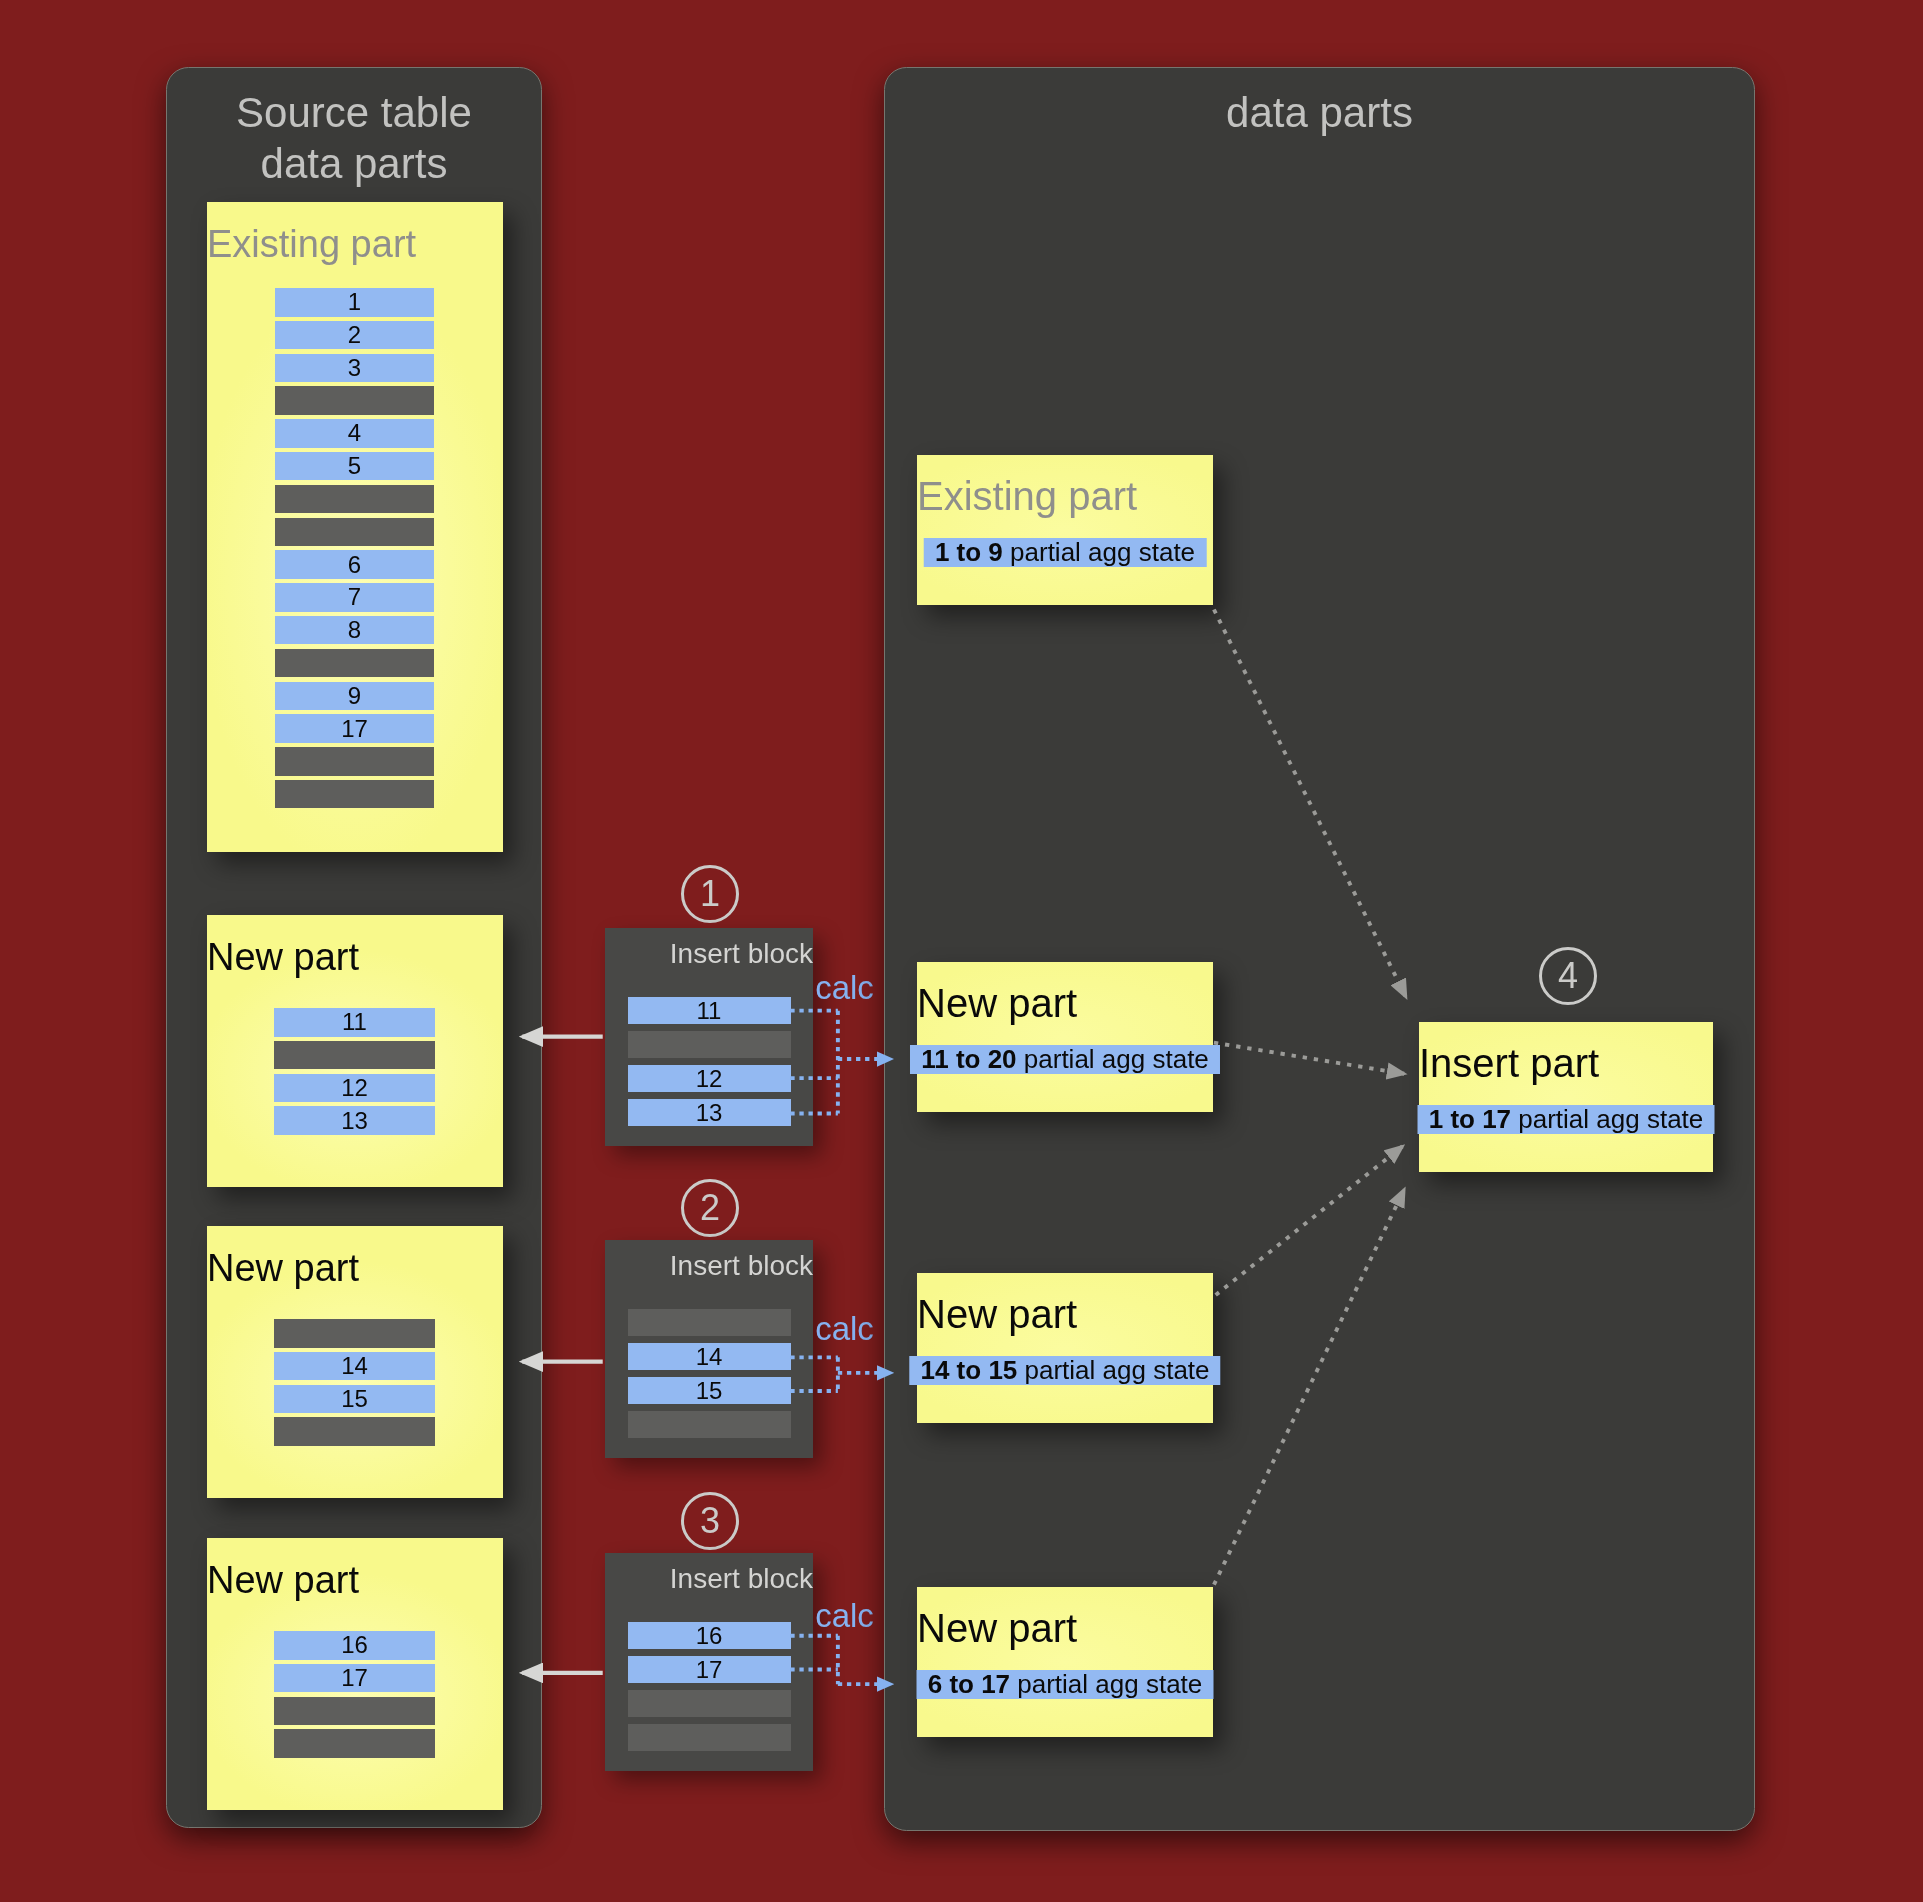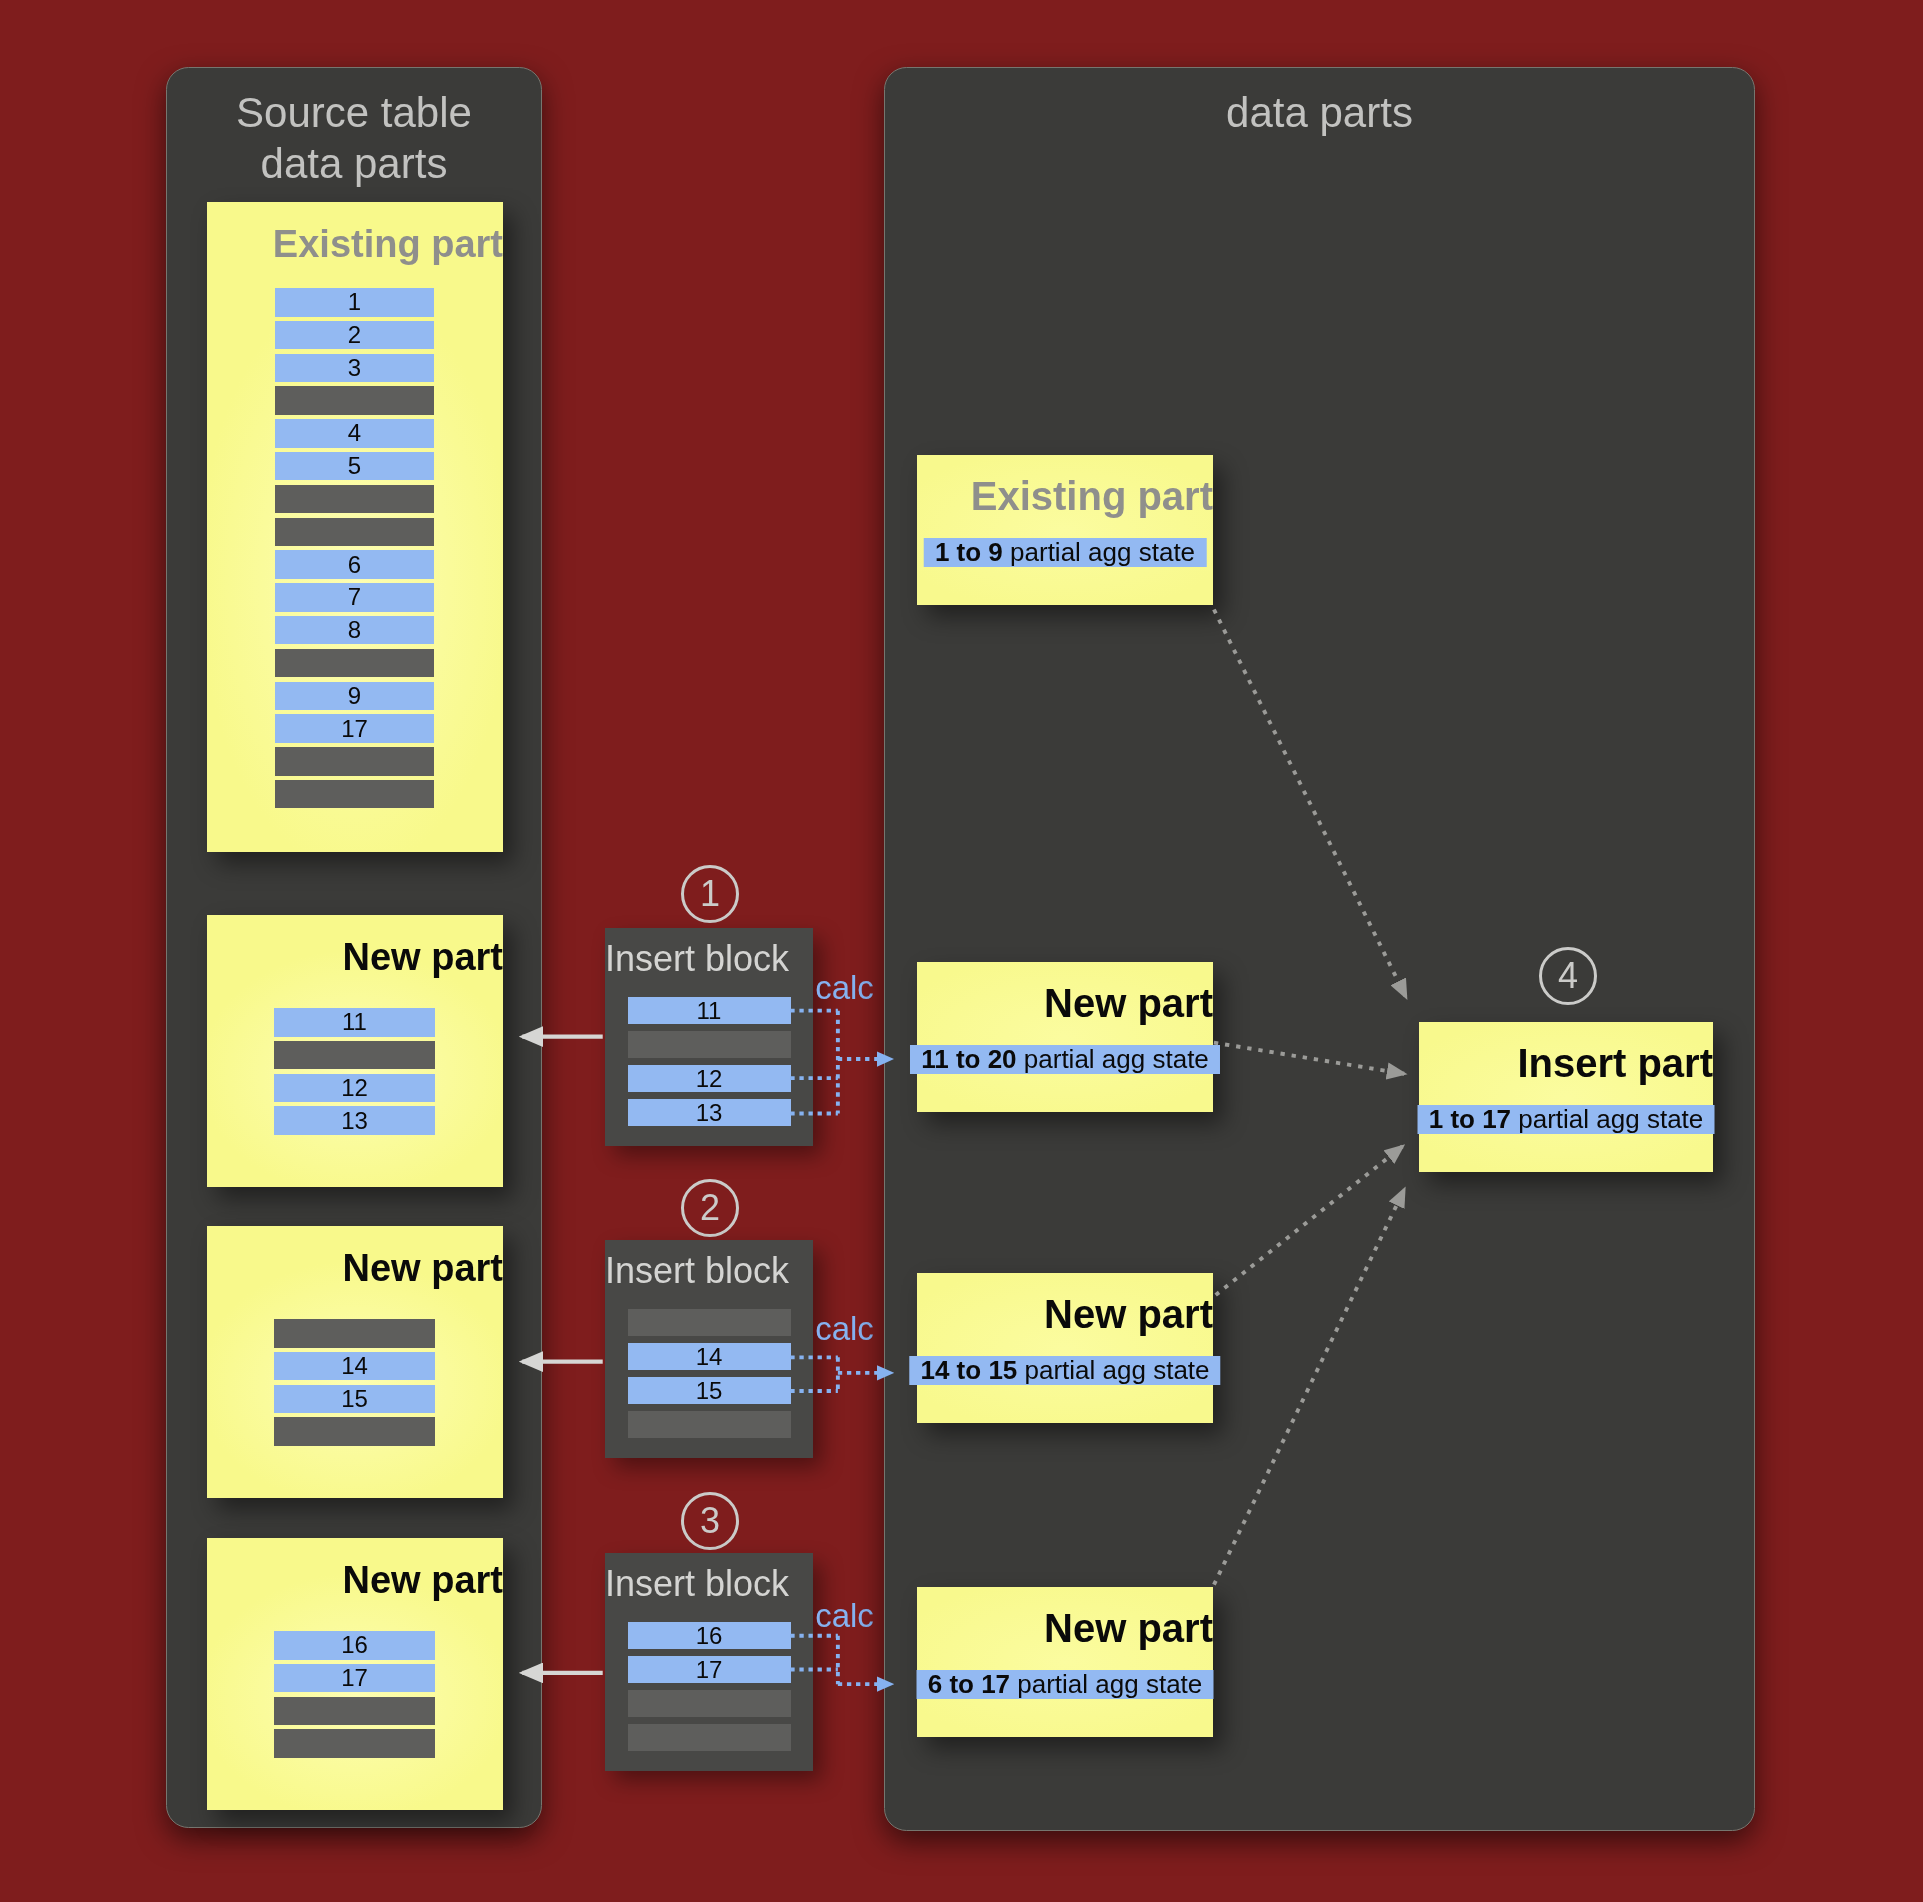--- a/index.html
+++ b/index.html
@@ -11,21 +11,21 @@
          border-radius:22.5px;box-shadow:0 10.4px 29px rgba(0,0,0,.55);}
   .panel.left{left:166px;width:374px;height:1759px;}
   .panel.right{left:884px;width:869px;height:1762px;}
   .panel-title{position:absolute;top:19px;left:0;right:0;text-align:center;
                font-size:42px;line-height:1.22;color:#c2c2c0;}
 
   
   .part{position:absolute;
         background:radial-gradient(ellipse 68% 58% at 50% 58%, #fdfeb2 0%, #f8f98b 78%);
         box-shadow:10.4px 12px 22.5px rgba(0,0,0,.45);}
-  .part-title{text-align:right;font-size:38px;margin-top:21px;color:#0a0a0a;font-weight:700;}
+  .part-title{text-align:left;font-size:38px;margin-top:21px;color:#0a0a0a;font-weight:400;}
   .part-title.gray{color:#8f8f8c;}
 
   
   .rows{position:absolute;display:flex;flex-direction:column;gap:4.3px;}
   .row{height:28.5px;display:flex;align-items:center;justify-content:center;
        font-size:24px;color:#0a0a0a;}
   .row.blue{background:#93b9f2;}
   .row.gray{background:#5e5e5c;}
 
   
@@ -33,21 +33,21 @@
   .existing{top:134px;height:650px;}
   .existing .rows{left:68px;top:86px;width:159px;}
   .np{height:272px;}
   .np .rows{left:67px;top:93px;width:161px;}
   .np1{top:847px;}.np2{top:1158px;}.np3{top:1470px;}
 
   
   .insert-block{position:absolute;left:605px;width:208px;height:218px;background:#484846;
                 box-shadow:8.6px 10.4px 21px rgba(0,0,0,.4);}
   .ib1{top:928px;}.ib2{top:1240px;}.ib3{top:1553px;}
-  .ib-title{text-align:left;font-size:36px;color:#d4d4d2;margin-top:10.4px;}
+  .ib-title{text-align:right;font-size:28px;color:#d4d4d2;margin-top:10.4px;}
   .insert-block .rows{left:22.5px;top:69px;width:163px;gap:7px;}
   .insert-block .row{height:27px;}
 
   
   .step-circle{position:absolute;width:52px;height:52px;border:3.5px solid #cbcbc9;border-radius:50%;
                color:#cbcbc9;font-size:36px;display:flex;align-items:center;justify-content:center;}
   .sc1{left:681px;top:865px;}.sc2{left:681px;top:1179px;}
   .sc3{left:681px;top:1492px;}.sc4{left:1539px;top:947px;}
 
   .calc{position:absolute;width:61px;text-align:center;font-size:33px;color:#86b2f0;}

